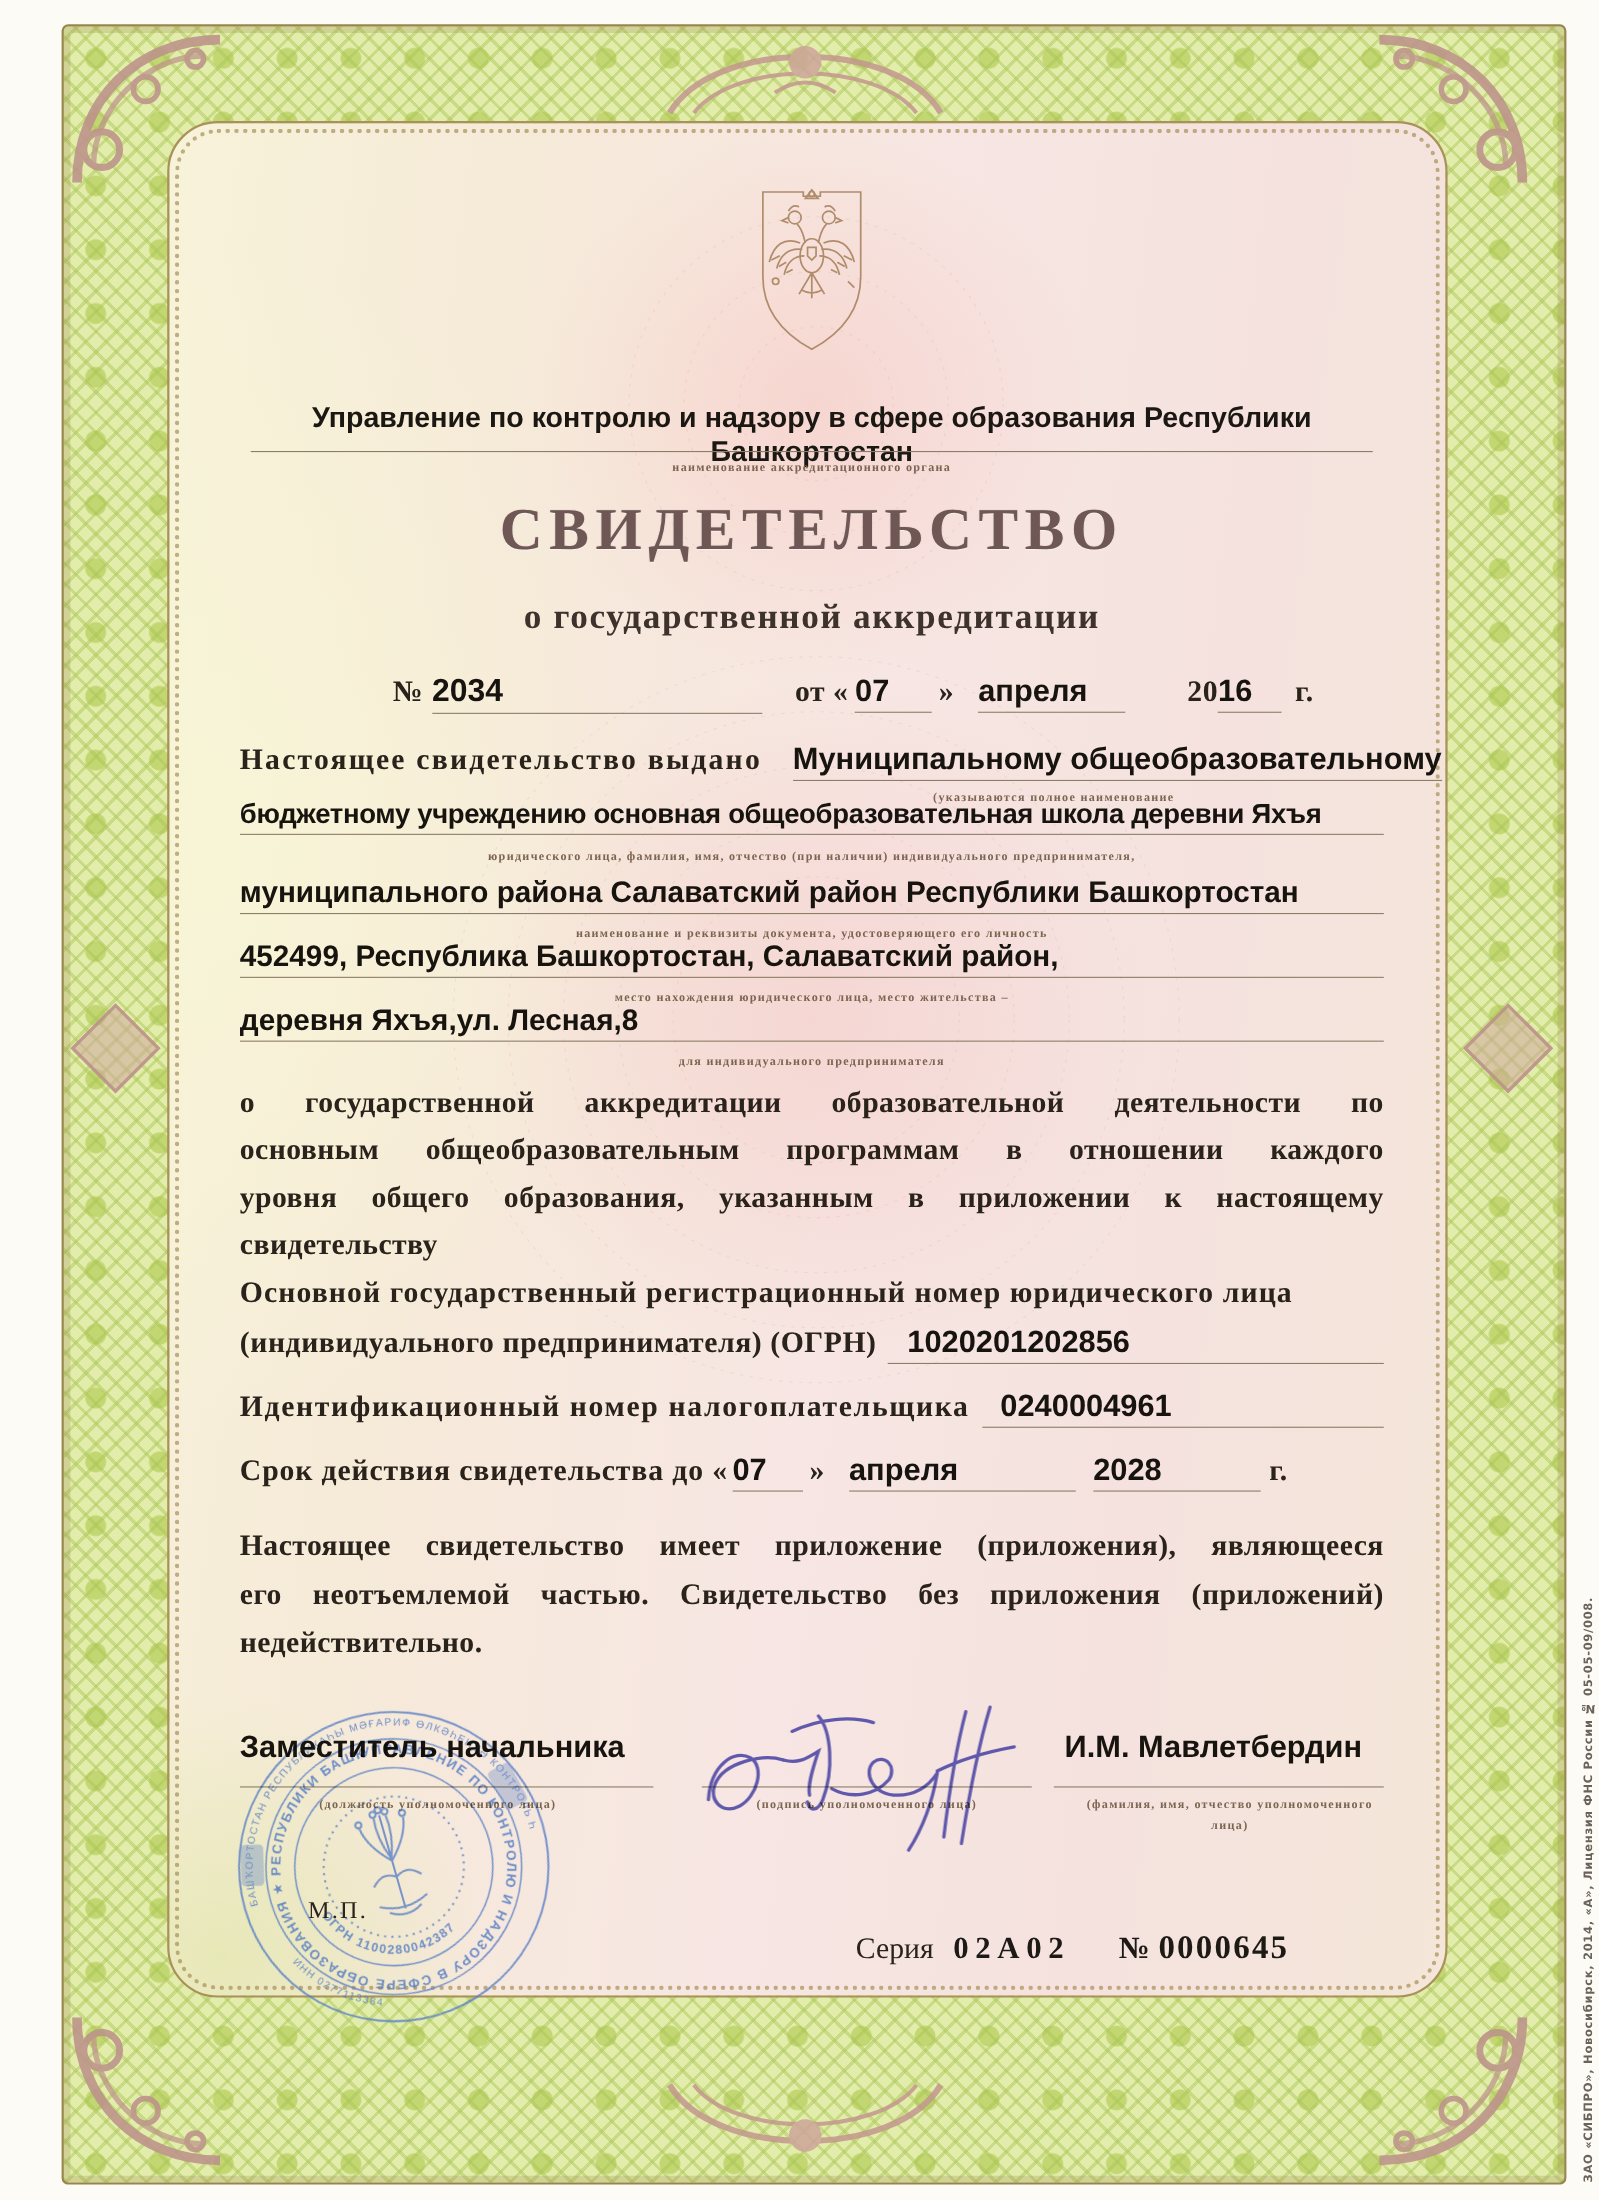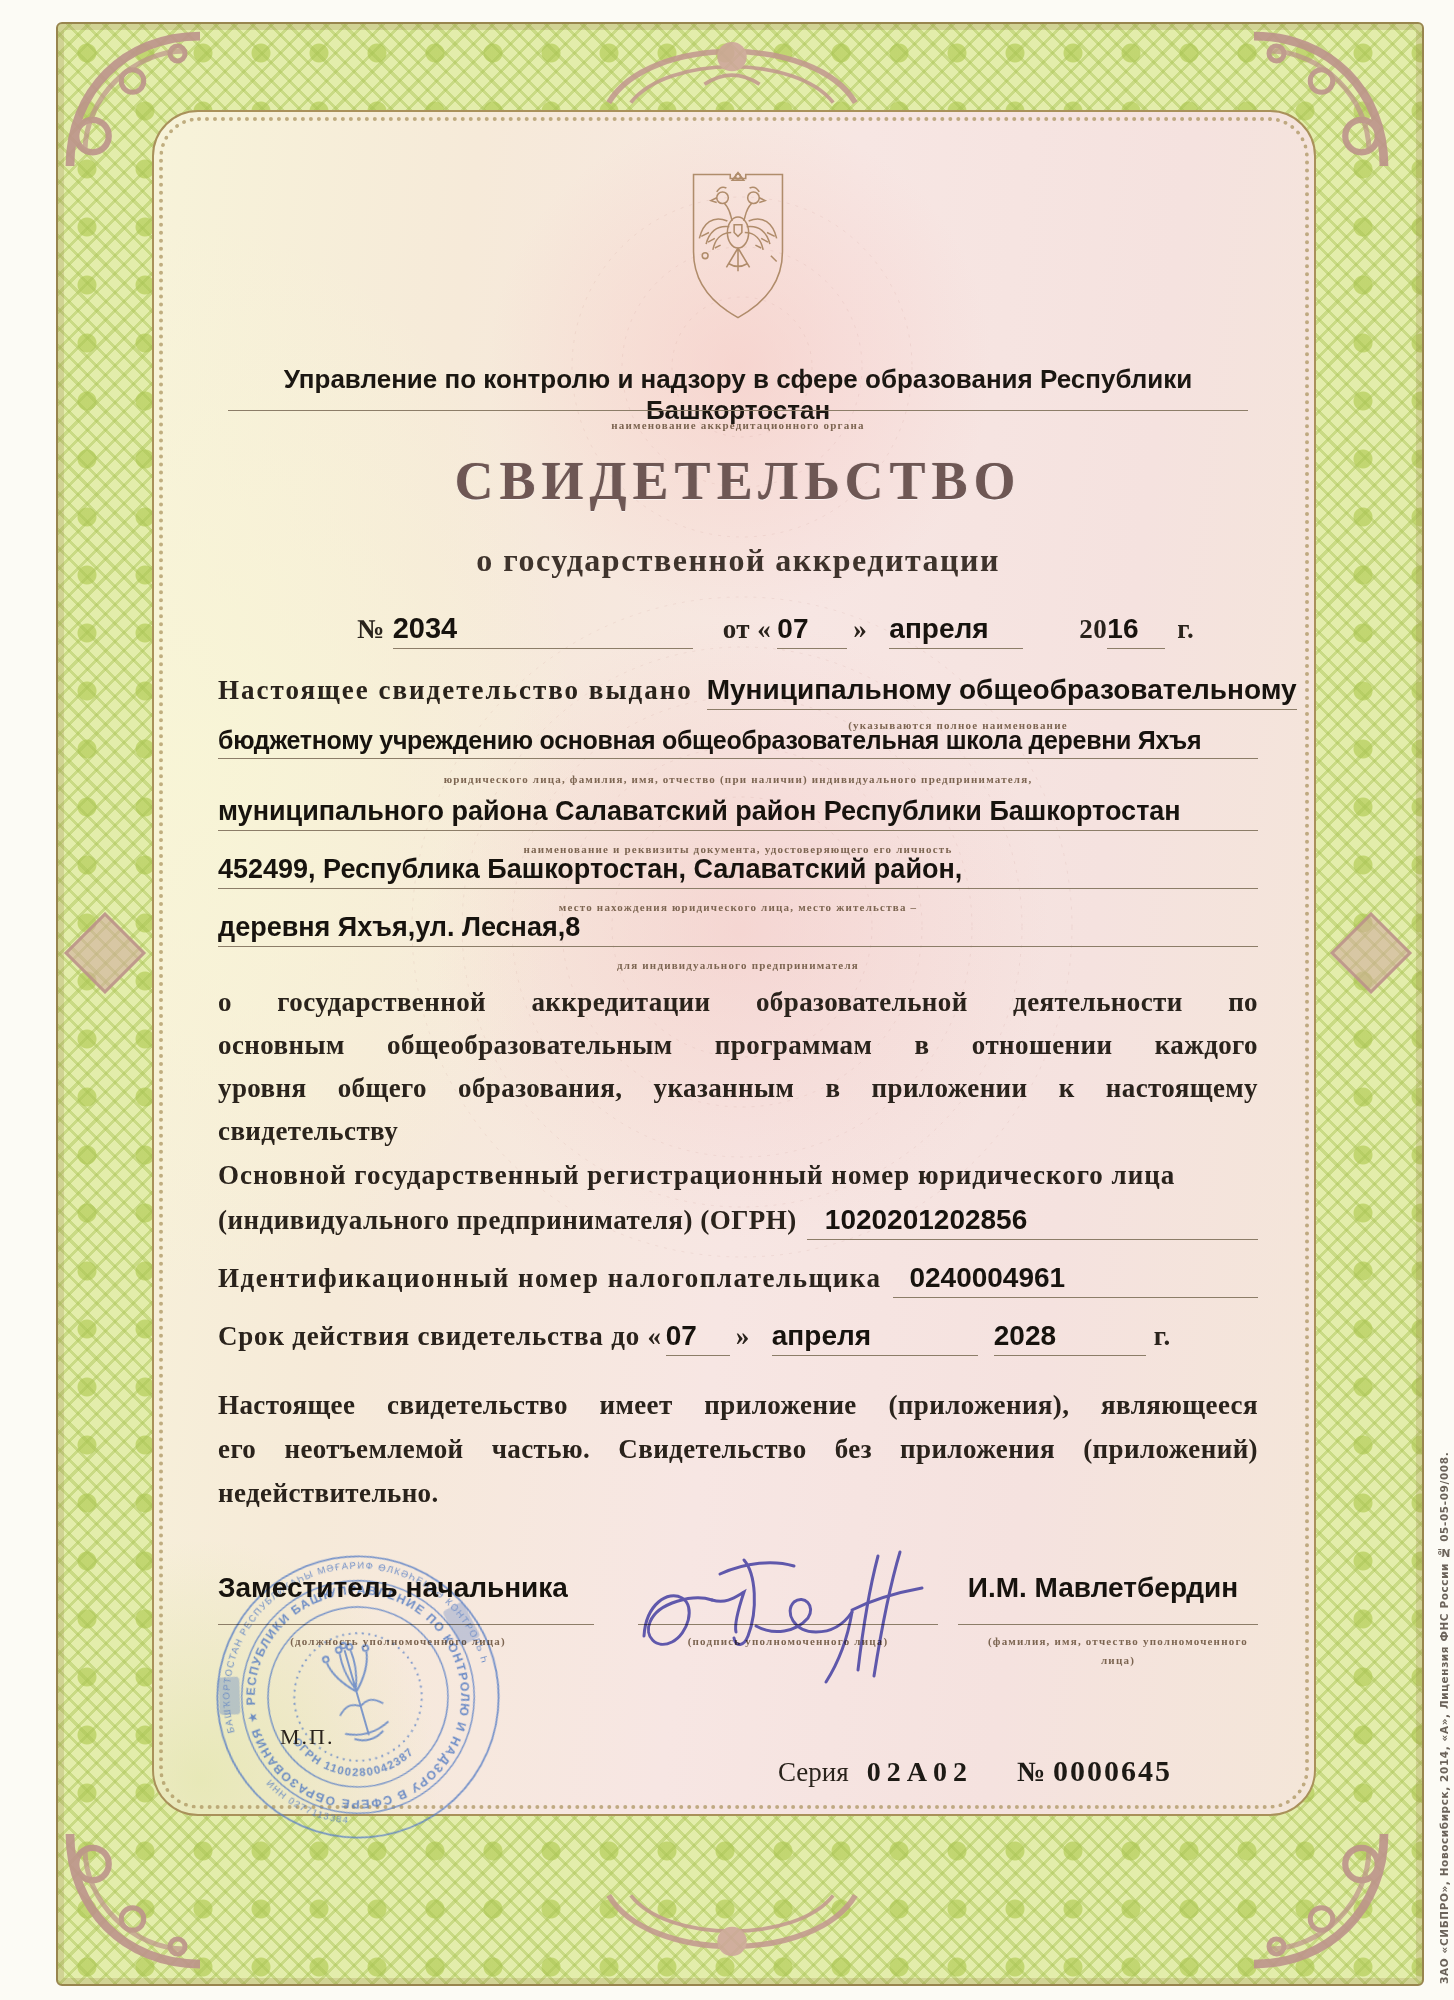--- a/index.html
+++ b/index.html
@@ -164,21 +164,21 @@
         <span class="fill" style="width:70px;margin-left:6px">07</span>
         <span class="lblserif" style="margin-left:6px">»</span>
         <span class="fill" style="width:134px;margin-left:22px">апреля</span>
         <span class="lblserif" style="margin-left:56px">20</span>
         <span class="fill" style="width:58px">16</span>
         <span class="lblserif" style="margin-left:12px">г.</span>
       </div>
 
       <div class="abs row" style="top:562px;width:100%">
         <span class="lblserif" style="letter-spacing:2px">Настоящее свидетельство выдано</span>
-        <span class="fill" style="flex:1;margin-left:14px">Муниципальному общеобразовательному</span>
+        <span class="fill" style="flex:1;margin-left:28px">Муниципальному общеобразовательному</span>
       </div>
       <div class="abs cap" style="top:604px;left:460px;width:560px">(указываются полное наименование</div>
 
       <div class="abs fill" style="top:614px;left:0;right:0;font-size:25px;letter-spacing:-.3px">бюджетному учреждению основная общеобразовательная школа деревни Яхъя</div>
       <div class="abs center cap" style="top:658px">юридического лица, фамилия, имя, отчество (при наличии) индивидуального предпринимателя,</div>
 
       <div class="abs fill" style="top:684px;left:0;right:0;font-size:27px">муниципального района Салаватский район Республики Башкортостан</div>
       <div class="abs center cap" style="top:728px">наименование и реквизиты документа, удостоверяющего его личность</div>
 
       <div class="abs fill" style="top:742px;left:0;right:0;font-size:27px">452499, Республика Башкортостан, Салаватский район,</div>

